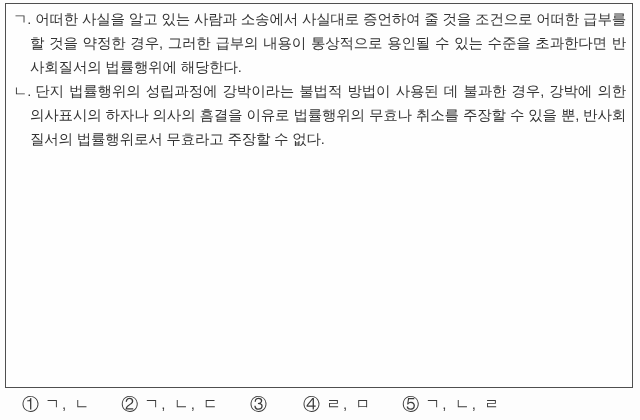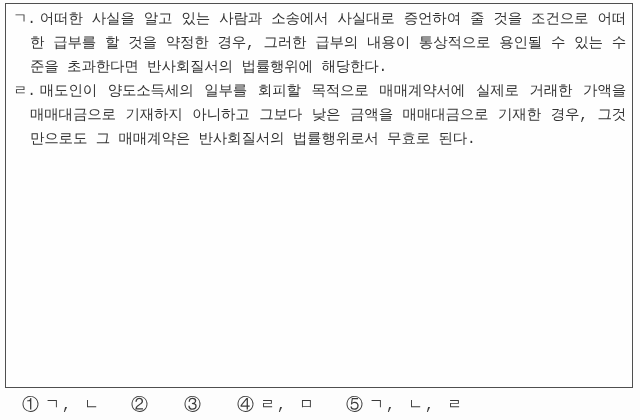--- a/index.html
+++ b/index.html
@@ -5,21 +5,21 @@
   html, body {
     margin: 0;
     padding: 0;
     background: #ffffff;
   }
   .page {
     position: relative;
     width: 640px;
     height: 420px;
     background: #fdfdfd;
-    font-family: Liberation Mono, monospace;
+    font-family: Liberation Sans, sans-serif;
     color: #333333;
     overflow: hidden;
   }
   .question-box {
     position: absolute;
     left: 5px;
     top: 3px;
     width: 628px;
     height: 385px;
     border: 1px solid #4f4f4f;
@@ -64,30 +64,31 @@
     letter-spacing: 2px;
   }
 </style>
 </head>
 <body>
 
 <div class="page">
 
   <div class="question-box">
     <p class="item"><span class="marker">ㄱ.</span><span>어떠한 사실을 알고 있는 사람과 소송에서 사실대로 증언하여 줄 것을 조건으로 어떠한 급부를 할 것을 약정한 경우, 그러한 급부의 내용이 통상적으로 용인될 수 있는 수준을 초과한다면 반사회질서의 법률행위에 해당한다.</span></p>
-    <p class="item"><span class="marker">ㄹ.</span><span>매도인이 양도소득세의 일부를 회피할 목적으로 매매계약서에 실제로 거래한 가액을 매매대금으로 기재하지 아니하고 그보다 낮은 금액을 매매대금으로 기재한 경우, 그것만으로도 그 매매계약은 반사회질서의 법률행위로서 무효로 된다.</span></p>
+    <p class="item"><span class="marker">ㄴ.</span><span>단지 법률행위의 성립과정에 강박이라는 불법적 방법이 사용된 데 불과한 경우, 강박에 의한 의사표시의 하자나 의사의 흠결을 이유로 법률행위의 무효나 취소를 주장할 수 있을 뿐, 반사회질서의 법률행위로서 무효라고 주장할 수 없다.</span></p>
   </div>
 
   <div class="choices-row">
     <span class="choice">
         <span class="circled-number">①</span>
         <span class="choice-text">ㄱ, ㄴ</span>
       </span>
     <span class="choice">
         <span class="circled-number">②</span>
+        <span class="choice-text">ㄱ, ㄴ, ㄷ</span>
       </span>
     <span class="choice">
         <span class="circled-number">③</span>
       </span>
     <span class="choice">
         <span class="circled-number">④</span>
         <span class="choice-text">ㄹ, ㅁ</span>
       </span>
     <span class="choice">
         <span class="circled-number">⑤</span>

